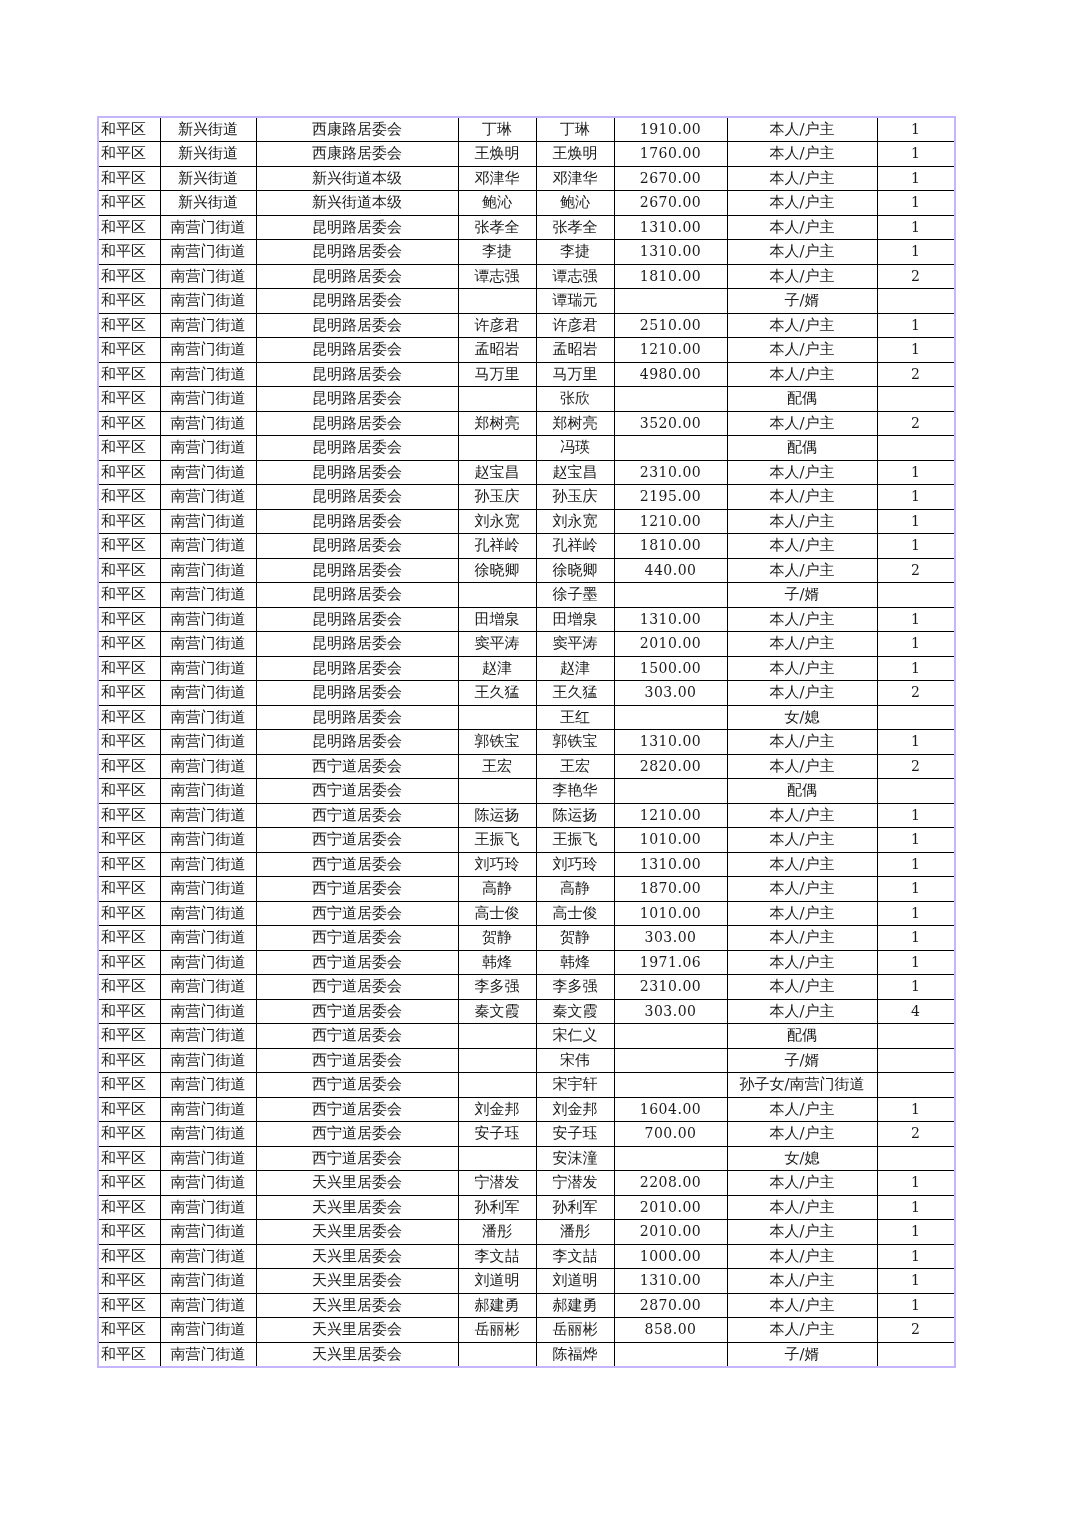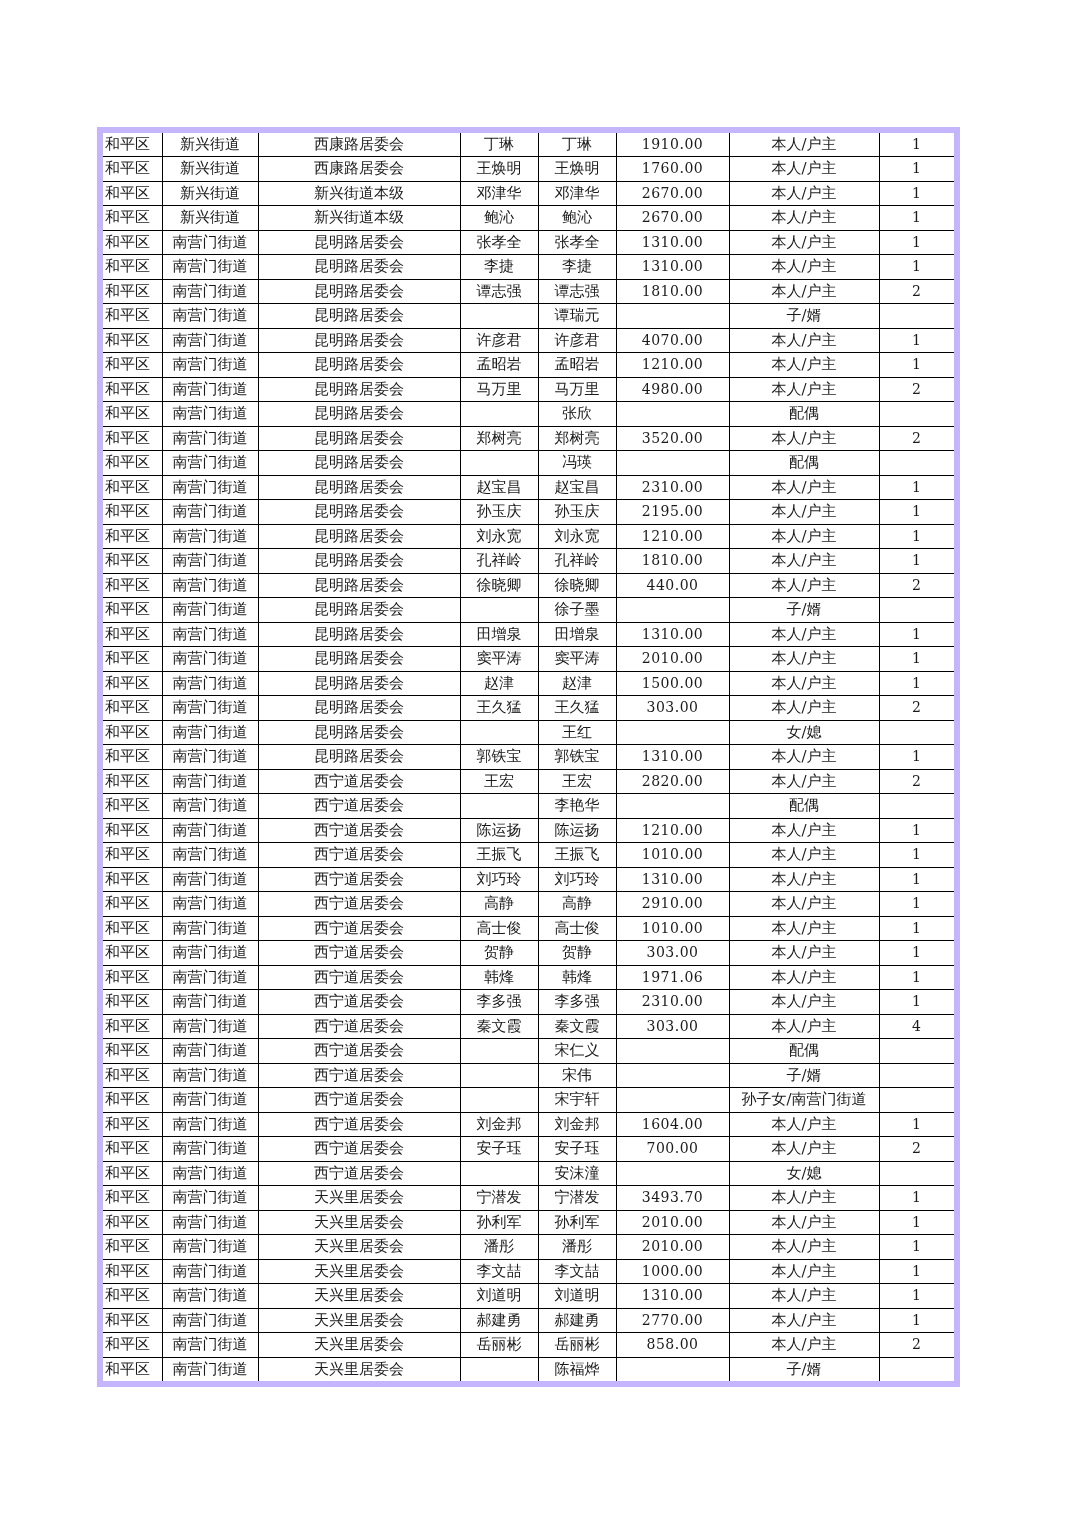--- a/index.html
+++ b/index.html
@@ -11,24 +11,24 @@
       width: 1074px;
       height: 1520px;
       position: relative;
       overflow: hidden;
       font-family: "DejaVu Serif", "Liberation Serif", serif;
       color: #1a1a1a;
     }
     .sheet {
       position: absolute;
       left: 97px;
-      top: 127px;
+      top: 116px;
       border-collapse: collapse;
       table-layout: fixed;
-      border: 6px solid #c4b5fd;
+      border: 2px solid #c4b5fd;
     }
     .sheet td {
       border: 1.5px solid #000;
       height: 23px;
       padding: 0;
       text-align: center;
       vertical-align: middle;
       font-size: 15px;
       line-height: 23px;
       white-space: nowrap;
@@ -135,21 +135,21 @@
         <td class="num"></td>
         <td>子/婿</td>
         <td class="num"></td>
       </tr>
       <tr style="height: 24.5px;">
         <td class="dist">和平区</td>
         <td>南营门街道</td>
         <td>昆明路居委会</td>
         <td>许彦君</td>
         <td>许彦君</td>
-        <td class="num">4070.00</td>
+        <td class="num">2510.00</td>
         <td>本人/户主</td>
         <td class="num">1</td>
       </tr>
       <tr style="height: 24.5px;">
         <td class="dist">和平区</td>
         <td>南营门街道</td>
         <td>昆明路居委会</td>
         <td>孟昭岩</td>
         <td>孟昭岩</td>
         <td class="num">1210.00</td>
@@ -365,21 +365,21 @@
         <td class="num">1310.00</td>
         <td>本人/户主</td>
         <td class="num">1</td>
       </tr>
       <tr style="height: 24.5px;">
         <td class="dist">和平区</td>
         <td>南营门街道</td>
         <td>西宁道居委会</td>
         <td>高静</td>
         <td>高静</td>
-        <td class="num">2910.00</td>
+        <td class="num">1870.00</td>
         <td>本人/户主</td>
         <td class="num">1</td>
       </tr>
       <tr style="height: 24.5px;">
         <td class="dist">和平区</td>
         <td>南营门街道</td>
         <td>西宁道居委会</td>
         <td>高士俊</td>
         <td>高士俊</td>
         <td class="num">1010.00</td>
@@ -485,21 +485,21 @@
         <td class="num"></td>
         <td>女/媳</td>
         <td class="num"></td>
       </tr>
       <tr style="height: 24.5px;">
         <td class="dist">和平区</td>
         <td>南营门街道</td>
         <td>天兴里居委会</td>
         <td>宁潜发</td>
         <td>宁潜发</td>
-        <td class="num">3493.70</td>
+        <td class="num">2208.00</td>
         <td>本人/户主</td>
         <td class="num">1</td>
       </tr>
       <tr style="height: 24.5px;">
         <td class="dist">和平区</td>
         <td>南营门街道</td>
         <td>天兴里居委会</td>
         <td>孙利军</td>
         <td>孙利军</td>
         <td class="num">2010.00</td>
@@ -535,21 +535,21 @@
         <td class="num">1310.00</td>
         <td>本人/户主</td>
         <td class="num">1</td>
       </tr>
       <tr style="height: 24.5px;">
         <td class="dist">和平区</td>
         <td>南营门街道</td>
         <td>天兴里居委会</td>
         <td>郝建勇</td>
         <td>郝建勇</td>
-        <td class="num">2770.00</td>
+        <td class="num">2870.00</td>
         <td>本人/户主</td>
         <td class="num">1</td>
       </tr>
       <tr style="height: 24.5px;">
         <td class="dist">和平区</td>
         <td>南营门街道</td>
         <td>天兴里居委会</td>
         <td>岳丽彬</td>
         <td>岳丽彬</td>
         <td class="num">858.00</td>

